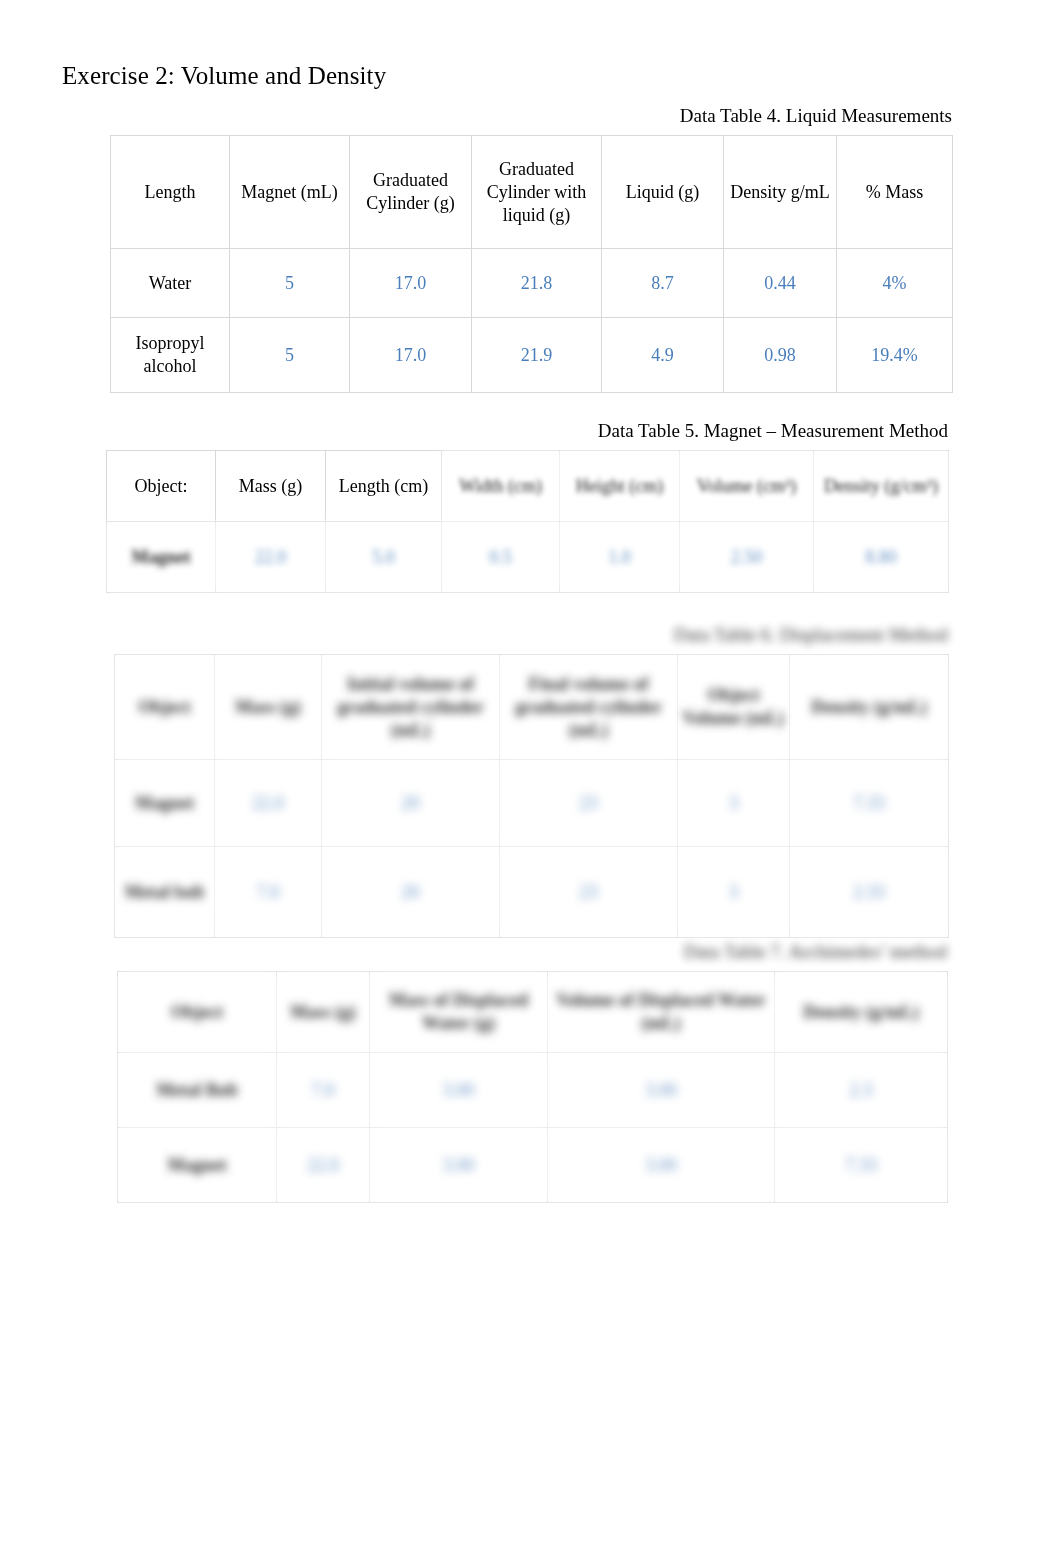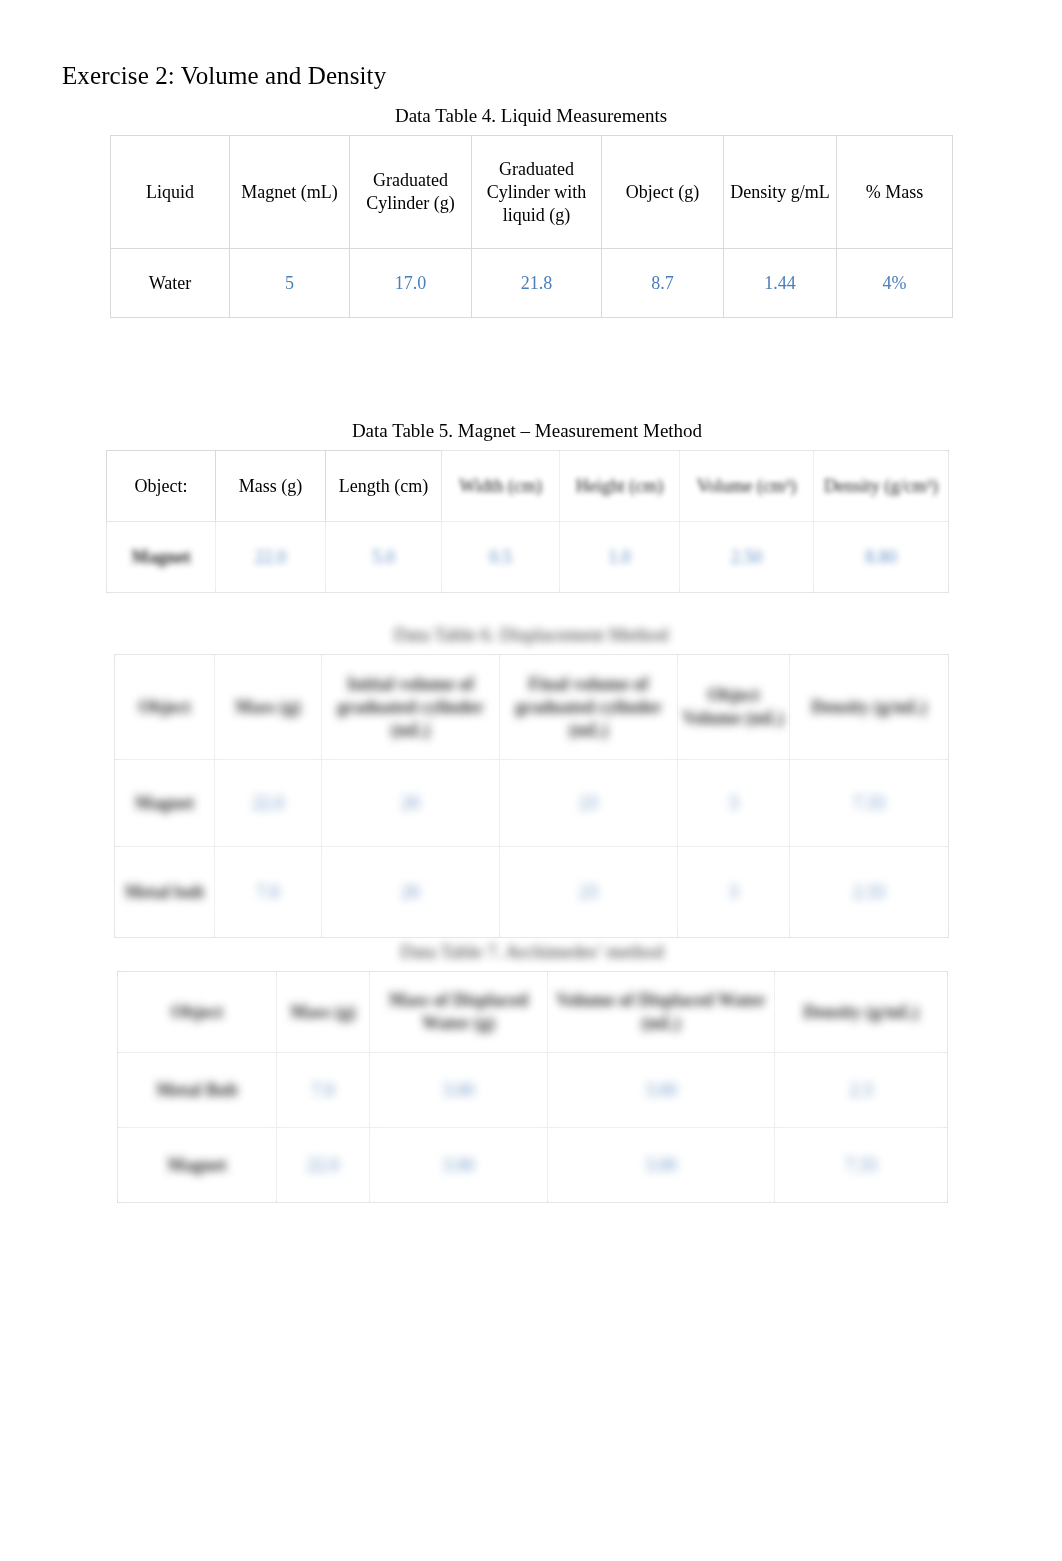--- a/index.html
+++ b/index.html
@@ -27,21 +27,21 @@
     position: absolute;
     left: 62px;
     top: 60px;
     font-size: 25px;
     line-height: 32px;
     letter-spacing: 0.1px;
     white-space: nowrap;
   }
 
   .table-caption {
-    text-align: center;
+    text-align: right;
     font-size: 19px;
     line-height: 26px;
     margin: 0 0 6px 0;
   }
 
   table.dt {
     border-collapse: collapse;
     table-layout: fixed;
     background: #ffffff;
   }
@@ -120,36 +120,45 @@
         <col style="width:119px">
           <col style="width:120px">
           <col style="width:122px">
         <col style="width:130px">
           <col style="width:122px">
           <col style="width:113px">
         <col style="width:116px">
       </colgroup>
       <tbody>
         <tr>
-          <td style="height:100px">Liquid</td>
+          <td style="height:100px">Length</td>
           <td>Magnet (mL)</td>
           <td>Graduated Cylinder (g)</td>
           <td>Graduated Cylinder with liquid (g)</td>
-          <td>Object (g)</td>
+          <td>Liquid (g)</td>
           <td>Density g/mL</td>
           <td>% Mass</td>
         </tr>
         <tr>
           <td style="height:56px">Water</td>
           <td class="val">5</td>
           <td class="val">17.0</td>
           <td class="val">21.8</td>
           <td class="val">8.7</td>
-          <td class="val">1.44</td>
+          <td class="val">0.44</td>
           <td class="val">4%</td>
+        </tr>
+        <tr>
+          <td style="height:62px">Isopropyl alcohol</td>
+          <td class="val">5</td>
+          <td class="val">17.0</td>
+          <td class="val">21.9</td>
+          <td class="val">4.9</td>
+          <td class="val">0.98</td>
+          <td class="val">19.4%</td>
         </tr>
       </tbody>
     </table>
   </div>
 
   <div class="block-t5">
     <div class="table-caption">Data Table 5.  Magnet – Measurement Method</div>
 
     <table class="dt">
       <colgroup>

